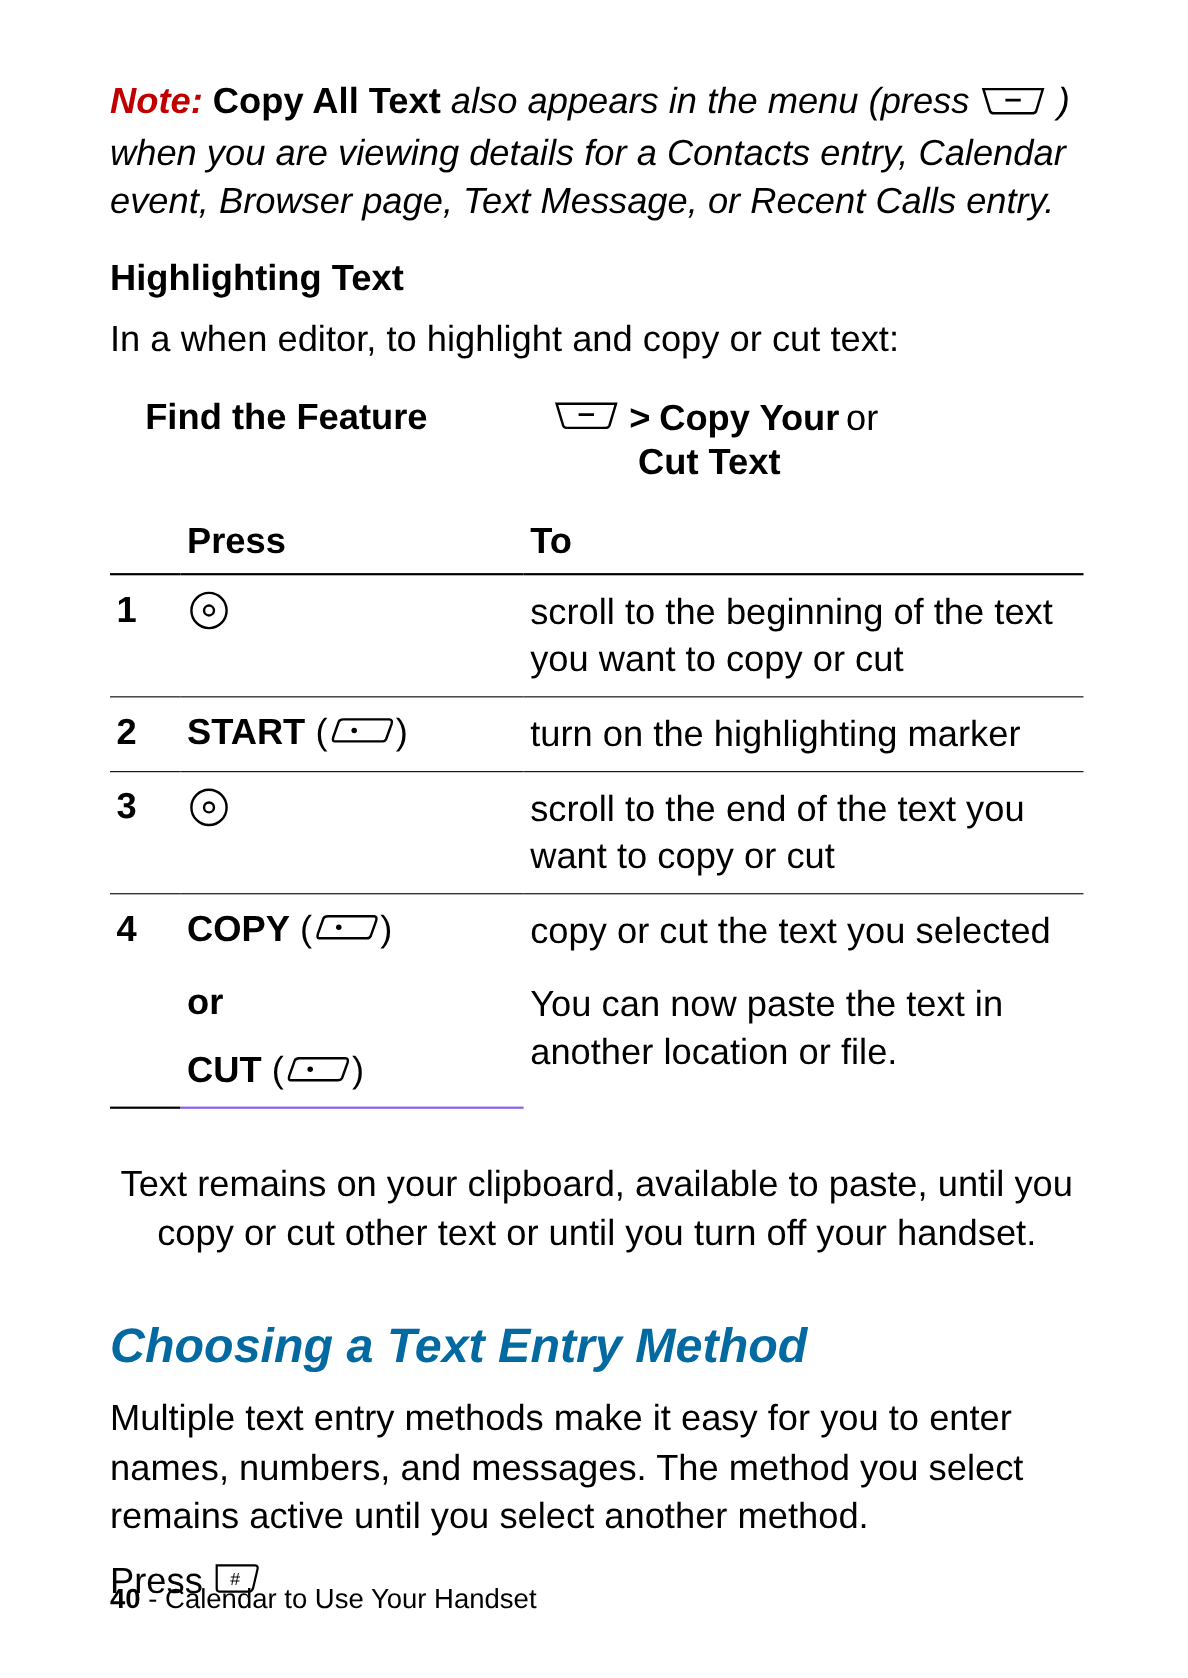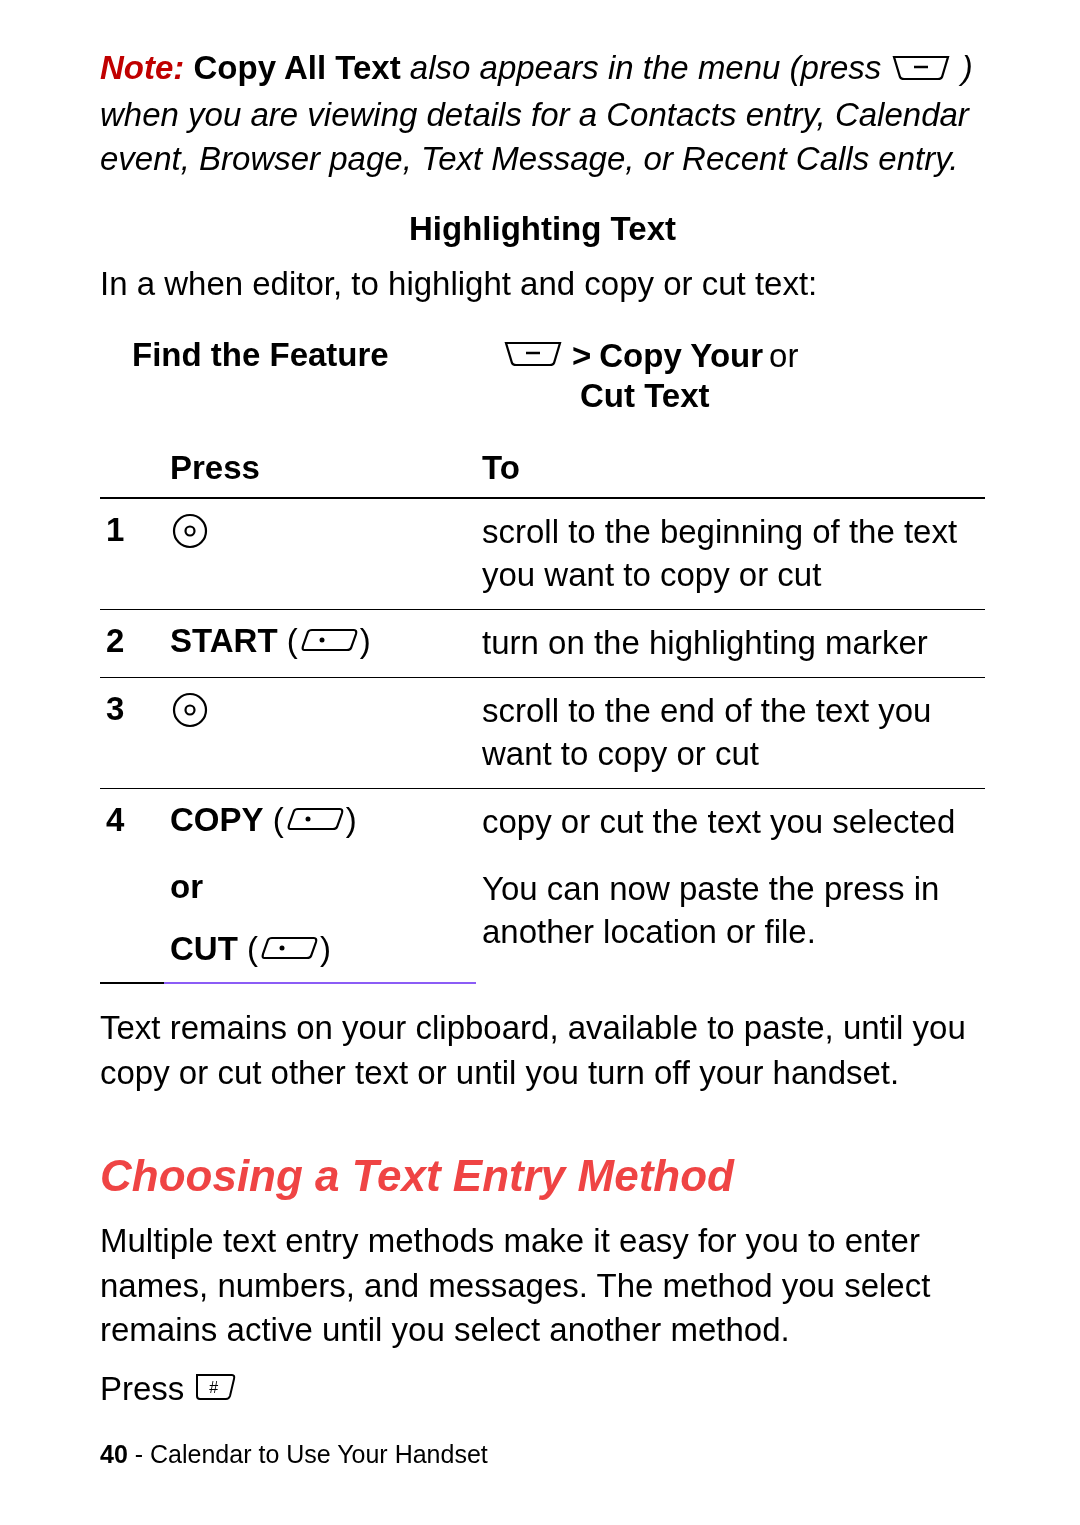--- a/index.html
+++ b/index.html
@@ -9,21 +9,21 @@
     width: 1080px;
     height: 1525px;
     background: #fff;
     font-family: Arial, Helvetica, sans-serif;
     color: #000;
   }
   .page {
     box-sizing: border-box;
     width: 1080px;
     height: 1525px;
-    padding: 46px 95px 50px 100px;
+    padding: 70px 95px 50px 100px;
     position: relative;
   }
   .note {
     font-size: 33px;
     line-height: 1.35;
     margin-bottom: 28px;
   }
   .note-label {
     font-weight: bold;
     font-style: italic;
@@ -31,21 +31,20 @@
   }
   .cond-bold {
     font-family: "Arial Narrow", Arial, Helvetica, sans-serif;
     font-weight: bold;
     font-stretch: condensed;
   }
   .h4 {
     font-size: 33px;
     font-weight: bold;
     margin: 18px 0 14px 0;
-    text-align: center;
   }
   .body {
     font-size: 33px;
     line-height: 1.35;
     margin: 14px 0;
   }
   .feature-row {
     display: flex;
     align-items: flex-start;
     margin: 30px 0 10px 32px;
@@ -96,21 +95,21 @@
   .tbl tr.noline td { border-bottom: none; }
   .or-txt {
     font-weight: bold;
     text-align: left;
     padding-left: 28px;
   }
   .h2 {
     font-size: 44px;
     font-weight: bold;
     font-style: italic;
-    color: #ef4444;
+    color: #0369a1;
     margin: 56px 0 6px 0;
   }
   .footer {
     position: absolute;
     bottom: 56px;
     left: 100px;
     font-size: 25px;
   }
   .footer .pg { font-weight: bold; }
   .hash-key {
@@ -214,36 +213,36 @@
           <span> (</span><span class="soft-key"><svg width="62" height="26" viewBox="0 0 62 26">
                 <path d="M6 22 Q4 22 5 18 L10 4 Q11 2 14 2 H56 Q59 2 58 6 L53 20 Q52 22 49 22 Z" fill="none" stroke="#000" stroke-width="2.2"></path>
                 <circle cx="24" cy="12" r="2.5" fill="#000"></circle>
               </svg></span><span>)</span>
         </td>
         <td class="to">copy or cut the text you selected</td>
       </tr>
       <tr class="noline">
         <td></td>
         <td class="press or-txt">or</td>
-        <td class="to" rowspan="2">You can now paste the press in another location or file.</td>
+        <td class="to" rowspan="2">You can now paste the text in another location or file.</td>
       </tr>
       <tr>
         <td style="border-bottom:2px solid #000;"></td>
         <td class="press" style="border-bottom:2px solid #8b5cf6;">
           <span class="cond-bold">CUT</span>
           <span> (</span><span class="soft-key"><svg width="62" height="26" viewBox="0 0 62 26">
                 <path d="M6 22 Q4 22 5 18 L10 4 Q11 2 14 2 H56 Q59 2 58 6 L53 20 Q52 22 49 22 Z" fill="none" stroke="#000" stroke-width="2.2"></path>
                 <circle cx="24" cy="12" r="2.5" fill="#000"></circle>
               </svg></span><span>)</span>
         </td>
       </tr>
     </tbody>
   </table>
 
-  <div class="body" style="margin-top:22px;">Text remains on your clipboard, available to paste, until you copy or cut other text or until you turn off your handset.</div>
+  <div class="body" style="margin-top:46px;text-align:center;">Text remains on your clipboard, available to paste, until you copy or cut other text or until you turn off your handset.</div>
 
   <div class="h2">Choosing a Text Entry Method</div>
 
   <div class="body" style="margin-top:18px;">Multiple text entry methods make it easy for you to enter names, numbers, and messages. The method you select remains active until you select another method.</div>
 
   <div class="body">
     <span>Press </span><span class="hash-key"><svg width="44" height="30" viewBox="0 0 44 30">
           <path d="M3 3 H38 Q41 3 40 7 L36 24 Q35 27 32 27 H6 Q3 27 3 24 Z" fill="none" stroke="#000" stroke-width="2"></path>
           <text x="15" y="21" font-size="16" font-family="Arial" font-style="italic">#</text>
         </svg></span>

